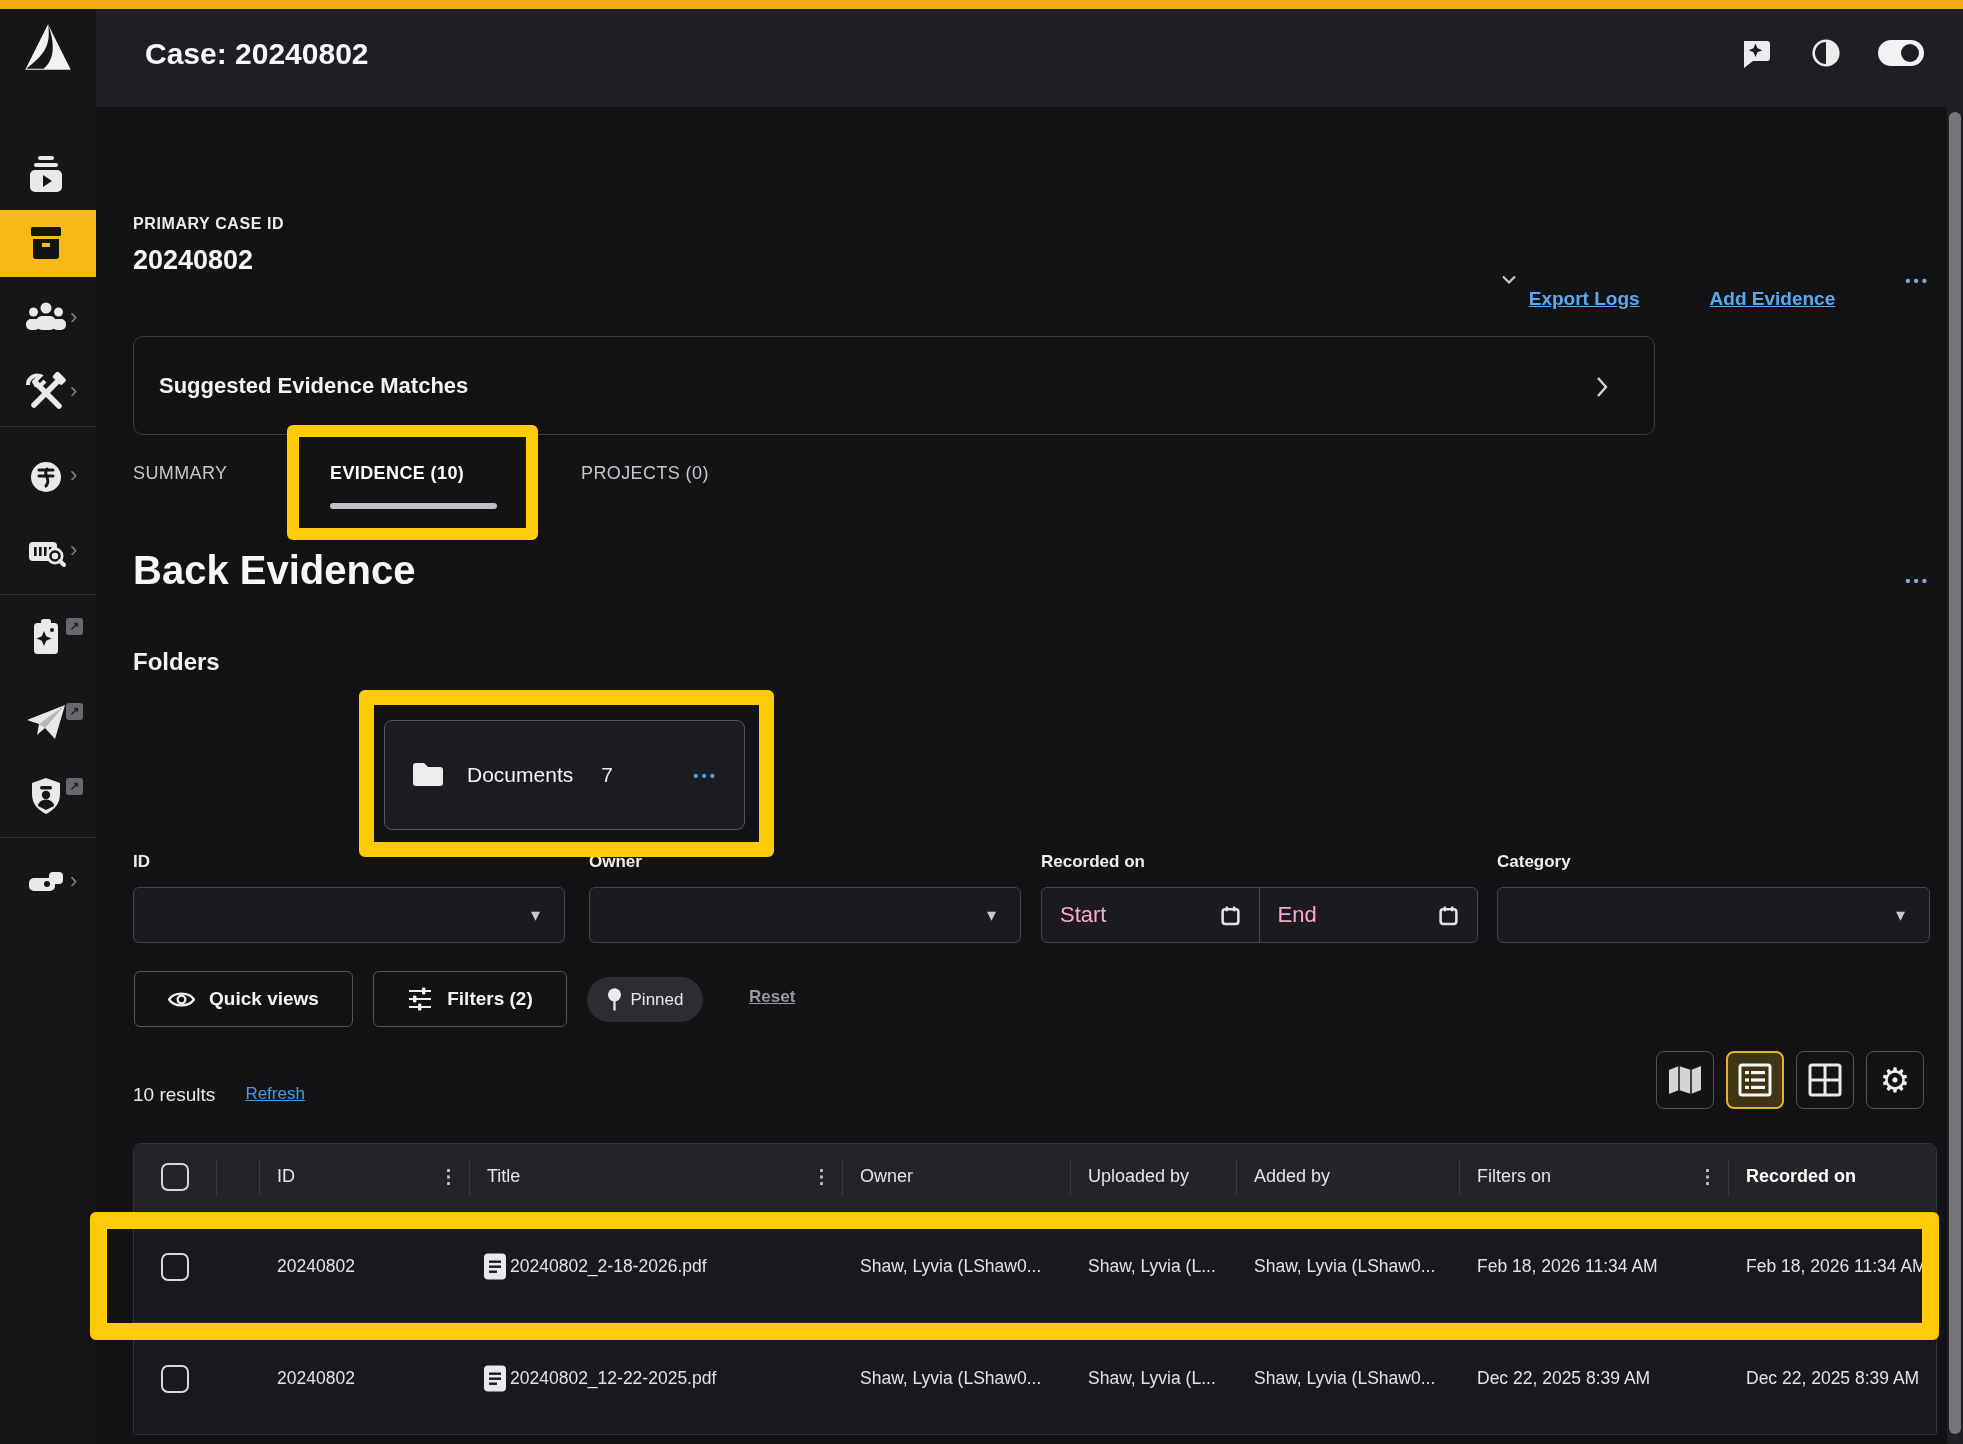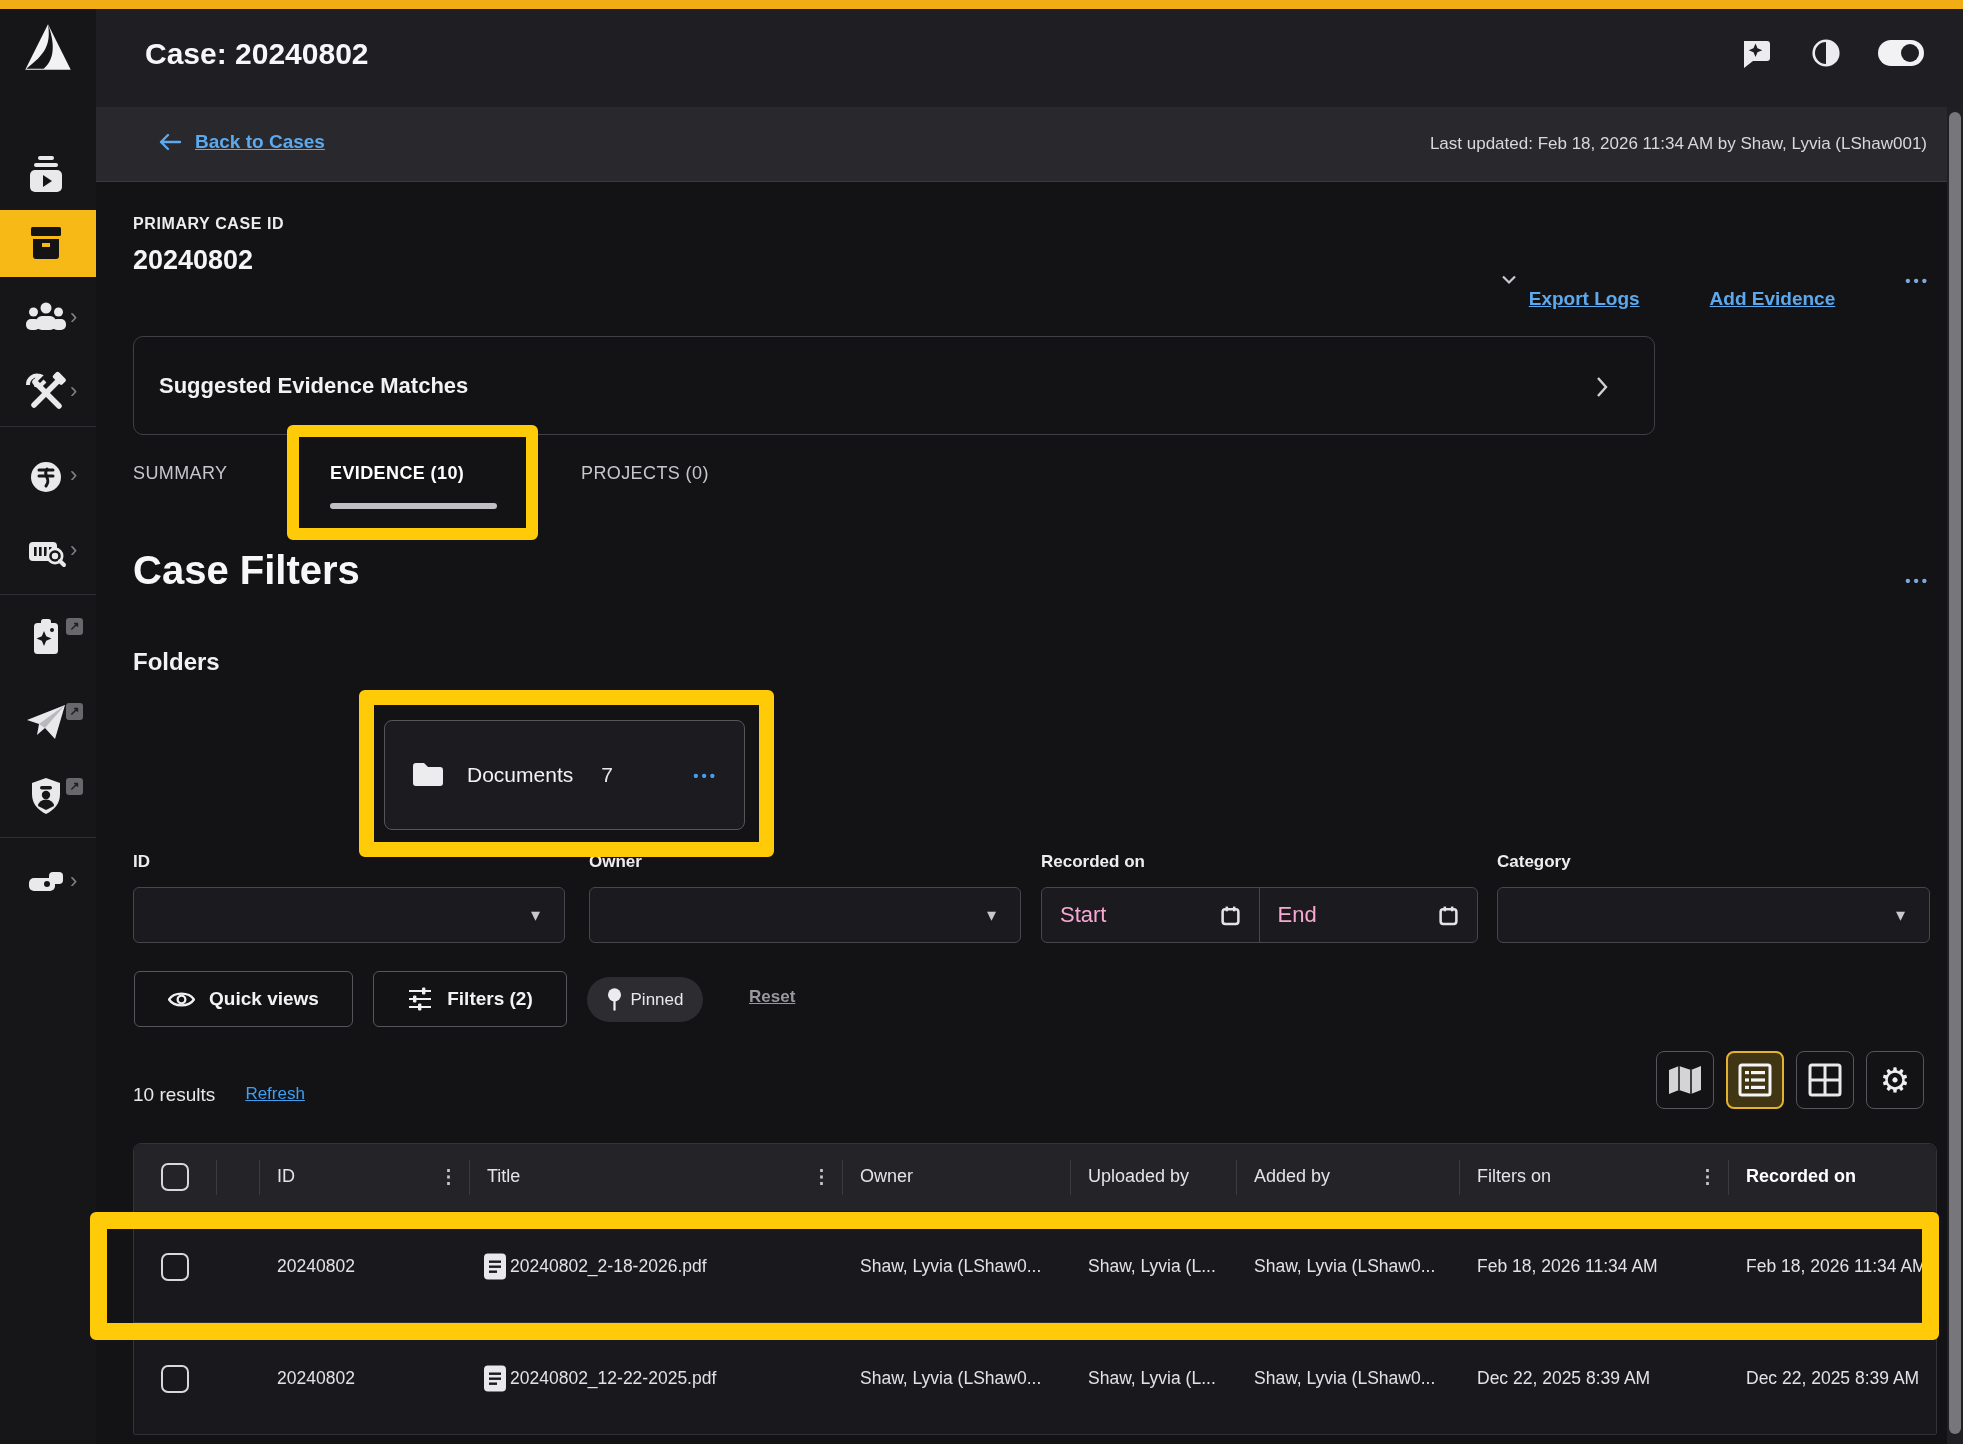--- a/index.html
+++ b/index.html
@@ -267,29 +267,20 @@
       <svg width="30" height="30" viewBox="0 0 30 30">
         <circle cx="15" cy="15" r="12.3" fill="none" stroke="#ECECEE" stroke-width="2.6"></circle>
         <path d="M15 2.7 a12.3 12.3 0 0 1 0 24.6 Z" fill="#ECECEE"></path>
       </svg>
     </span>
     <span class="toggle" style="left:1782px;top:31px">
       <span class="knob"></span>
     </span>
   </header>
 
-  <div class="subheader">
-    <div class="backlink">
-      <svg width="24" height="18" viewBox="0 0 24 18">
-        <path d="M10 2 L3 9 L10 16 M3 9 H22" stroke="#5CA9EE" stroke-width="2.4" fill="none" stroke-linecap="round" stroke-linejoin="round"></path>
-      </svg>
-      <span>Back to Cases</span>
-    </div>
-    <div class="lastupd">Last updated: Feb 18, 2026 11:34 AM by Shaw, Lyvia (LShaw001)</div>
-  </div>
 
   <main class="content">
 
     <div class="abs lbl-sm" style="left:37px;top:33px">PRIMARY CASE ID</div>
     <div class="caseid">20240802</div>
 
     <div class="actions">
       <span style="display:flex;align-items:center;gap:12px;cursor:pointer">
         <svg width="16" height="10" viewBox="0 0 16 10">
           <path d="M2 1.5 L8 7.5 L14 1.5" stroke="#C9C9CD" stroke-width="2.2" fill="none"></path>
@@ -309,21 +300,21 @@
             <path d="M2 2 L10 11 L2 20" stroke="#D2D2D5" stroke-width="2.4" fill="none"></path>
           </svg>
       </span>
     </div>
 
     <div class="tab" style="left:37px">SUMMARY</div>
     <div class="tab active" style="left:234px">EVIDENCE (10)</div>
     <div class="tab" style="left:485px">PROJECTS (0)</div>
     <div class="tabbar"></div>
 
-    <div class="h1">Case Filters</div>
+    <div class="h1">Back Evidence</div>
     <span class="dots h1dots">•••</span>
 
     <div class="h2">Folders</div>
 
 
     <div class="foldercard">
       <svg width="34" height="28" viewBox="0 0 34 28">
         <path d="M2 5 a3 3 0 0 1 3 -3 h8 l4 4 h12 a3 3 0 0 1 3 3 v13 a3 3 0 0 1 -3 3 H5 a3 3 0 0 1 -3 -3 Z" fill="#ECECEE"></path>
       </svg>
       <span class="fname">Documents</span>

